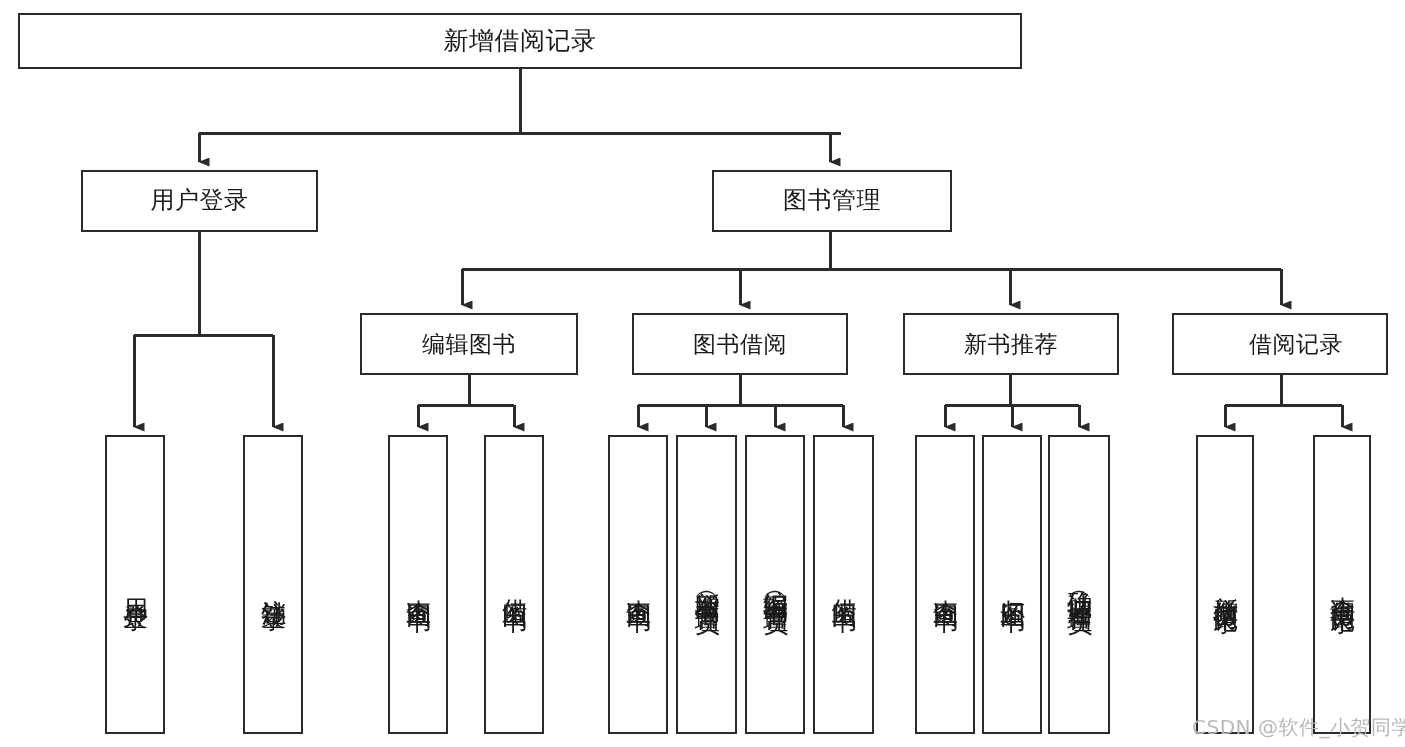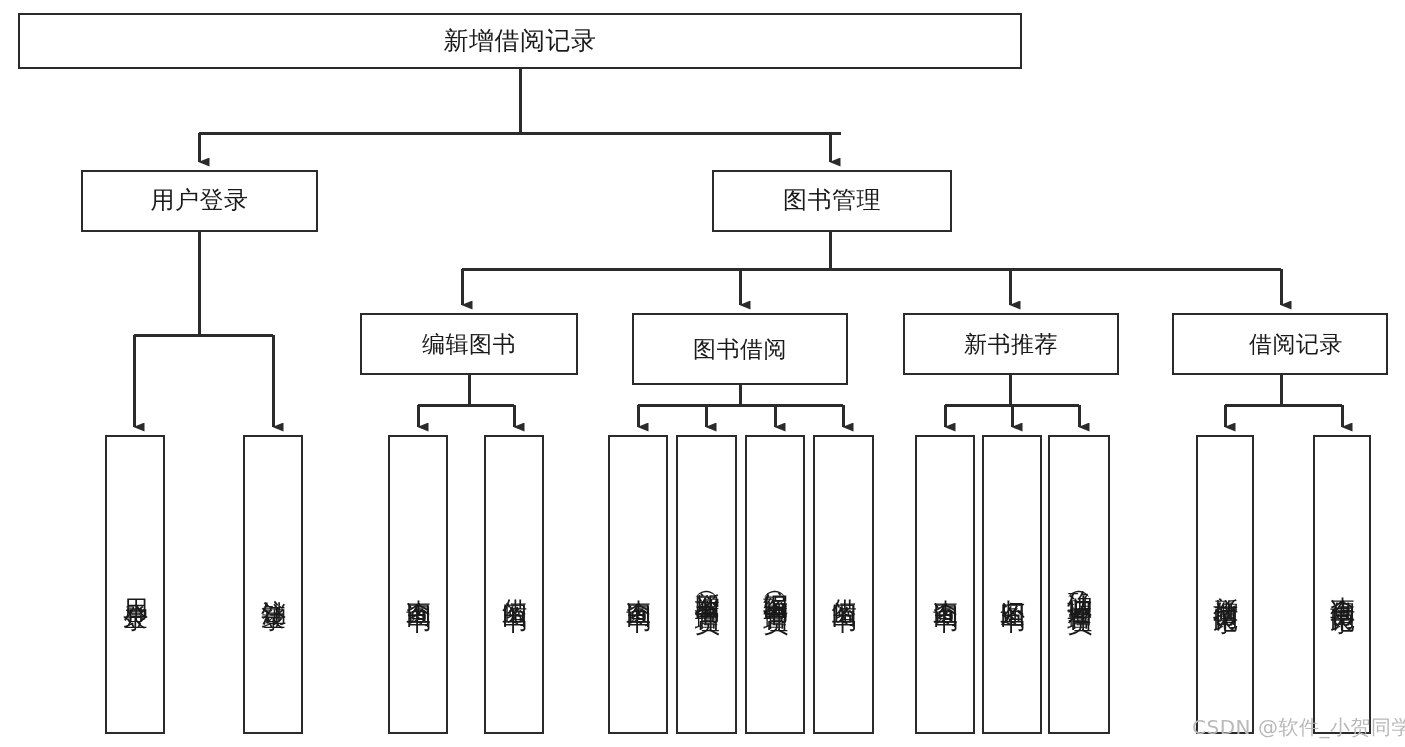--- a/index.html
+++ b/index.html
@@ -137,21 +137,21 @@
   <div class="node-box node-l1" style="left:81px; top:170px; width:237px; height:62px;">
     <span class="node-label">用户登录</span>
   </div>
   <div class="node-box node-l1" style="left:712px; top:170px; width:240px; height:62px;">
     <span class="node-label">图书管理</span>
   </div>
 
   <div class="node-box node-l2" style="left:360px; top:313px; width:218px; height:62px;">
     <span class="node-label">编辑图书</span>
   </div>
-  <div class="node-box node-l2" style="left:632px; top:313px; width:216px; height:72px;align-items:center;">
+  <div class="node-box node-l2" style="left:632px; top:313px; width:216px; height:62px;align-items:center;">
     <span class="node-label">图书借阅</span>
   </div>
   <div class="node-box node-l2" style="left:903px; top:313px; width:216px; height:62px;">
     <span class="node-label">新书推荐</span>
   </div>
   <div class="node-box node-l2" style="left:1172px; top:313px; width:216px; height:62px;padding-left:32px;">
     <span class="node-label">借阅记录</span>
   </div>
 
   <div class="node-box node-leaf" style="left:105px; top:435px; width:60px; height:299px;">

